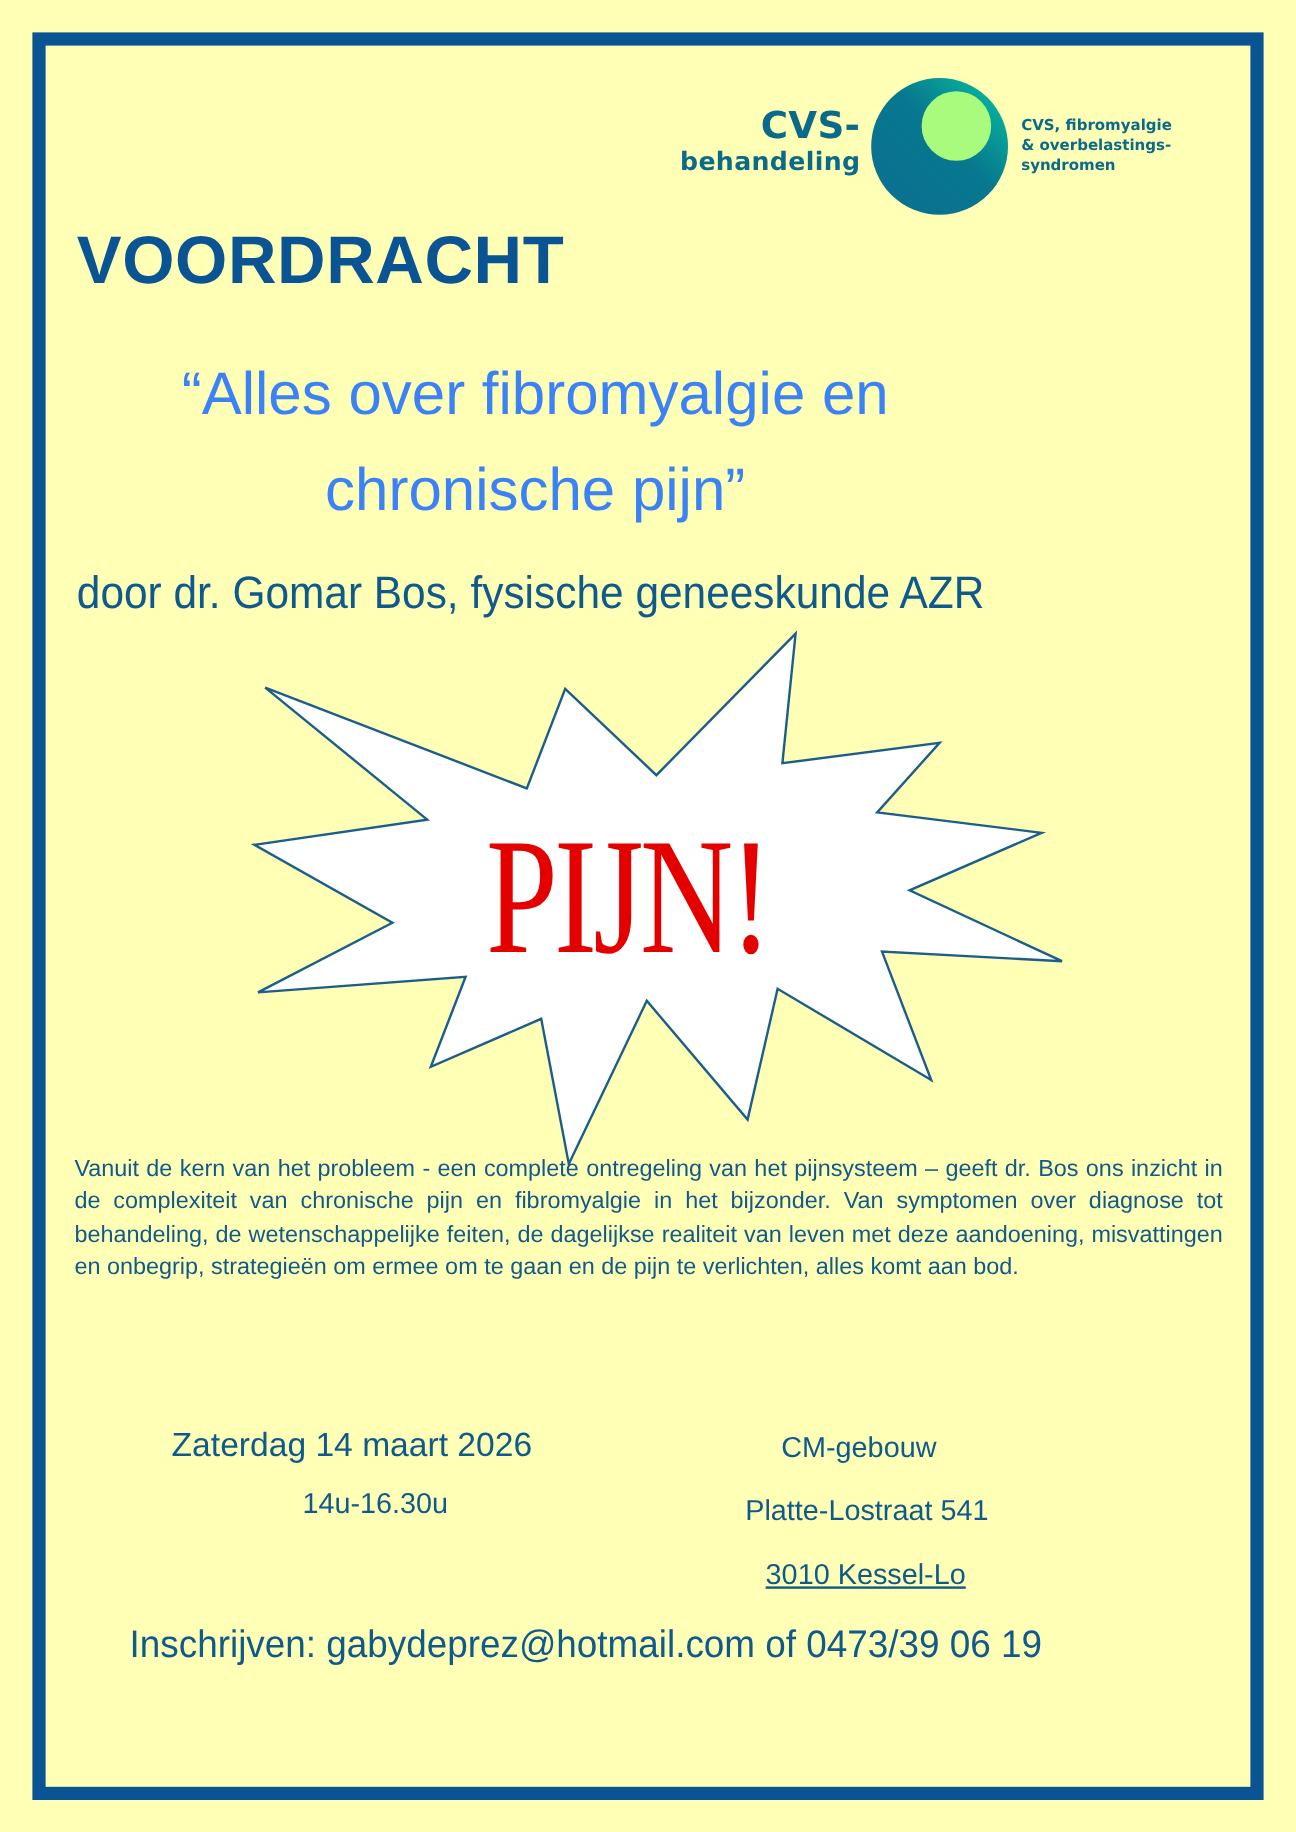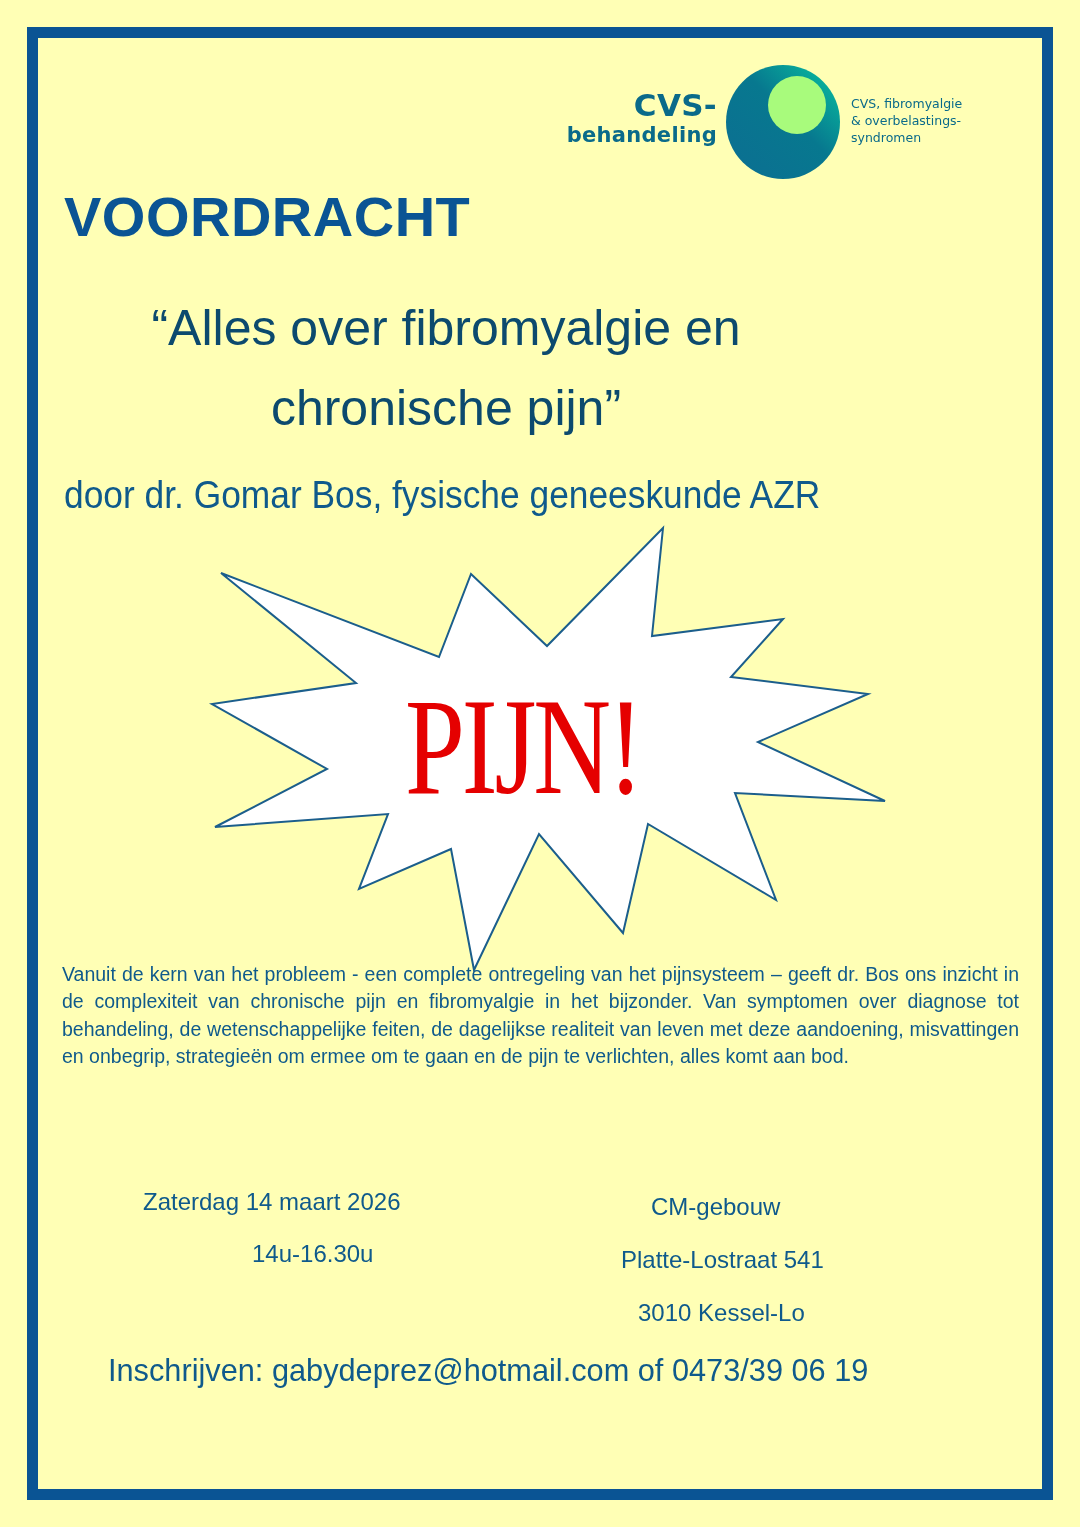--- a/index.html
+++ b/index.html
@@ -16,54 +16,54 @@
   .abs { position:absolute; }
   .logo-left {
     position:absolute; right:363px; top:88px; text-align:right;
     font-family:"DejaVu Sans", sans-serif; font-weight:bold; color:#0A6A8A;
     letter-spacing:0.3px;
   }
   .logo-left .l1 { font-size:31px; line-height:34px; }
   .logo-left .l2 { font-size:21px; line-height:26px; }
   .logo-right {
     position:absolute; left:851px; top:95px;
-    font-family:"DejaVu Sans", sans-serif; font-weight:normal; color:#0A6A8A;
+    font-family:"DejaVu Sans", sans-serif; font-weight:bold; color:#0A6A8A;
     font-size:12.5px; line-height:17px;
   }
   .title {
     position:absolute; left:64px; top:184px;
     font-size:56px; font-weight:bold; color:#0A5494; letter-spacing:0.5px;
   }
   .subtitle {
     position:absolute; left:0; width:892px; text-align:center;
     font-family:"Liberation Sans Narrow","Liberation Sans", sans-serif;
-    font-size:50px; color:#0c4a6e; line-height:80px;
+    font-size:50px; color:#3b82f6; line-height:80px;
   }
   .speaker {
     position:absolute; left:64px; top:474px;
     font-size:38px; color:#0F5A8C; white-space:nowrap;
     transform-origin:left top; transform:scaleX(0.93);
   }
   .burst { position:absolute; left:0; top:0; }
   .pijn {
     position:absolute; left:405px; top:678px;
     font-family:"Liberation Serif","DejaVu Serif", serif;
     font-size:138px; color:#E50000; line-height:1;
     transform:scaleX(0.78); transform-origin:left top; letter-spacing:-4px;
   }
   .body-text {
     position:absolute; left:62px; top:961px; width:957px;
     font-size:19.5px; line-height:27.4px; color:#0F5A8C; text-align:justify;
     text-align-last:left;
   }
-  .date { position:absolute; left:143px; top:1188px; font-size:24px; }
+  .date { position:absolute; left:143px; top:1188px; font-size:28px; }
   .time { position:absolute; left:252px; top:1240px; font-size:24px; }
   .loc1 { position:absolute; left:651px; top:1193px; font-size:24px; }
   .loc2 { position:absolute; left:621px; top:1246px; font-size:24px;text-align:right; }
-  .loc3 { position:absolute; left:638px; top:1299px; font-size:24px; }
+  .loc3 { position:absolute; left:638px; top:1299px; font-size:24px;text-decoration:underline; }
   .register {
     position:absolute; left:108px; top:1352px; font-size:32px; white-space:nowrap;
     transform-origin:left top; transform:scaleX(0.96);
   }
 </style>
 </head>
 <body>
 
 <div class="frame"></div>
 

